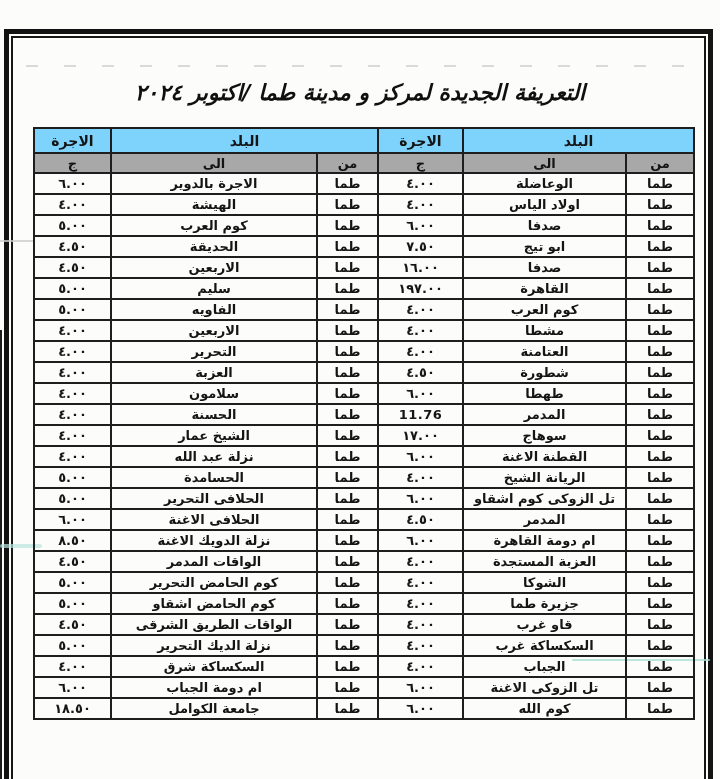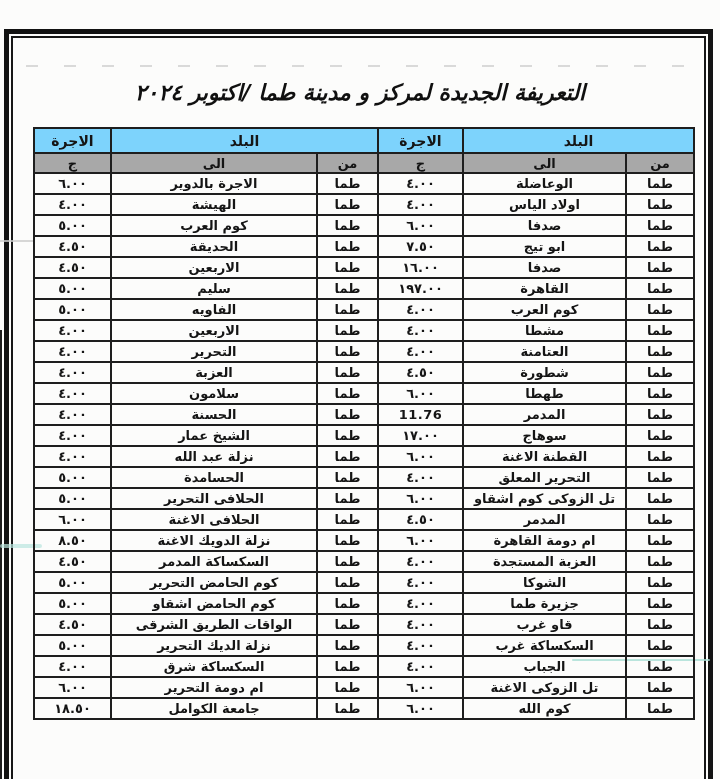--- a/index.html
+++ b/index.html
@@ -218,21 +218,21 @@
     <td class="from">طما</td>
     <td class="dest">القطنة الاغنة</td>
     <td class="fare">٦.٠٠</td>
     <td class="from">طما</td>
     <td class="dest">نزلة عبد الله</td>
     <td class="fare">٤.٠٠</td>
   </tr>
 
   <tr class="data">
     <td class="from">طما</td>
-    <td class="dest">التحرير المعلق</td>
+    <td class="dest">الريانة الشيخ</td>
     <td class="fare">٤.٠٠</td>
     <td class="from">طما</td>
     <td class="dest">الحسامدة</td>
     <td class="fare">٥.٠٠</td>
   </tr>
 
   <tr class="data">
     <td class="from">طما</td>
     <td class="dest">تل الزوكى كوم اشقاو</td>
     <td class="fare">٦.٠٠</td>
@@ -257,21 +257,21 @@
     <td class="from">طما</td>
     <td class="dest">نزلة الدويك الاغنة</td>
     <td class="fare">٨.٥٠</td>
   </tr>
 
   <tr class="data">
     <td class="from">طما</td>
     <td class="dest">العزبة المستجدة</td>
     <td class="fare">٤.٠٠</td>
     <td class="from">طما</td>
-    <td class="dest">السكساكة المدمر</td>
+    <td class="dest">الواقات المدمر</td>
     <td class="fare">٤.٥٠</td>
   </tr>
 
   <tr class="data">
     <td class="from">طما</td>
     <td class="dest">الشوكا</td>
     <td class="fare">٤.٠٠</td>
     <td class="from">طما</td>
     <td class="dest">كوم الحامض التحرير</td>
     <td class="fare">٥.٠٠</td>
@@ -311,21 +311,21 @@
     <td class="from">طما</td>
     <td class="dest">السكساكة شرق</td>
     <td class="fare">٤.٠٠</td>
   </tr>
 
   <tr class="data">
     <td class="from">طما</td>
     <td class="dest">تل الزوكى الاغنة</td>
     <td class="fare">٦.٠٠</td>
     <td class="from">طما</td>
-    <td class="dest">ام دومة التحرير</td>
+    <td class="dest">ام دومة الجباب</td>
     <td class="fare">٦.٠٠</td>
   </tr>
 
   <tr class="data">
     <td class="from">طما</td>
     <td class="dest">كوم الله</td>
     <td class="fare">٦.٠٠</td>
     <td class="from">طما</td>
     <td class="dest">جامعة الكوامل</td>
     <td class="fare">١٨.٥٠</td>

